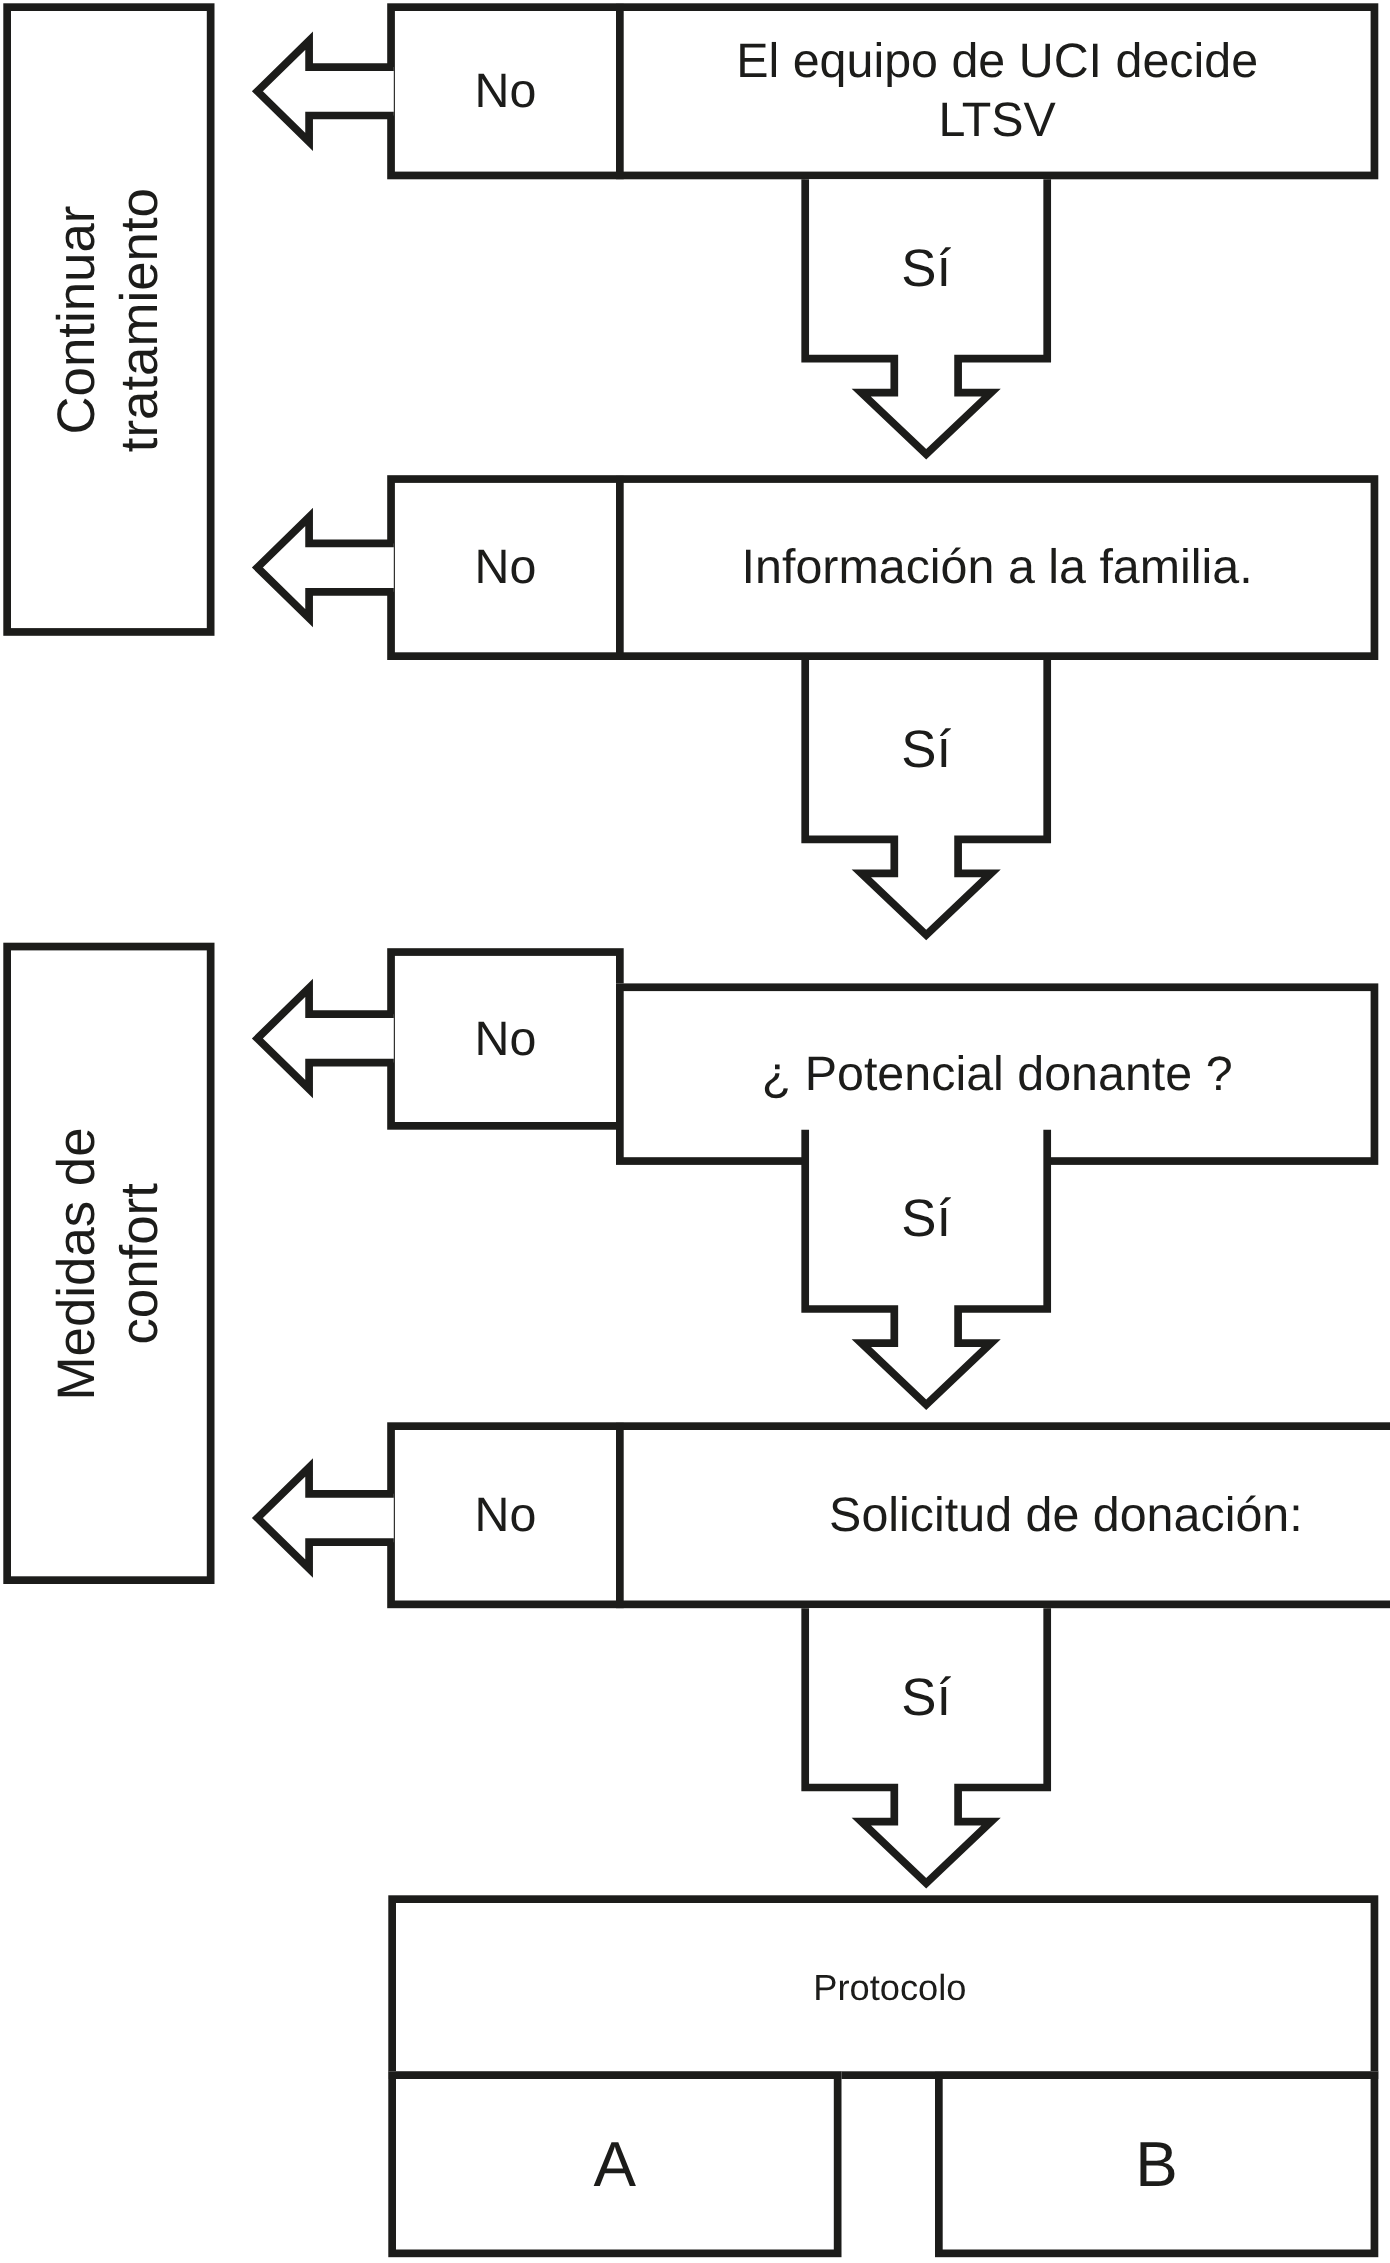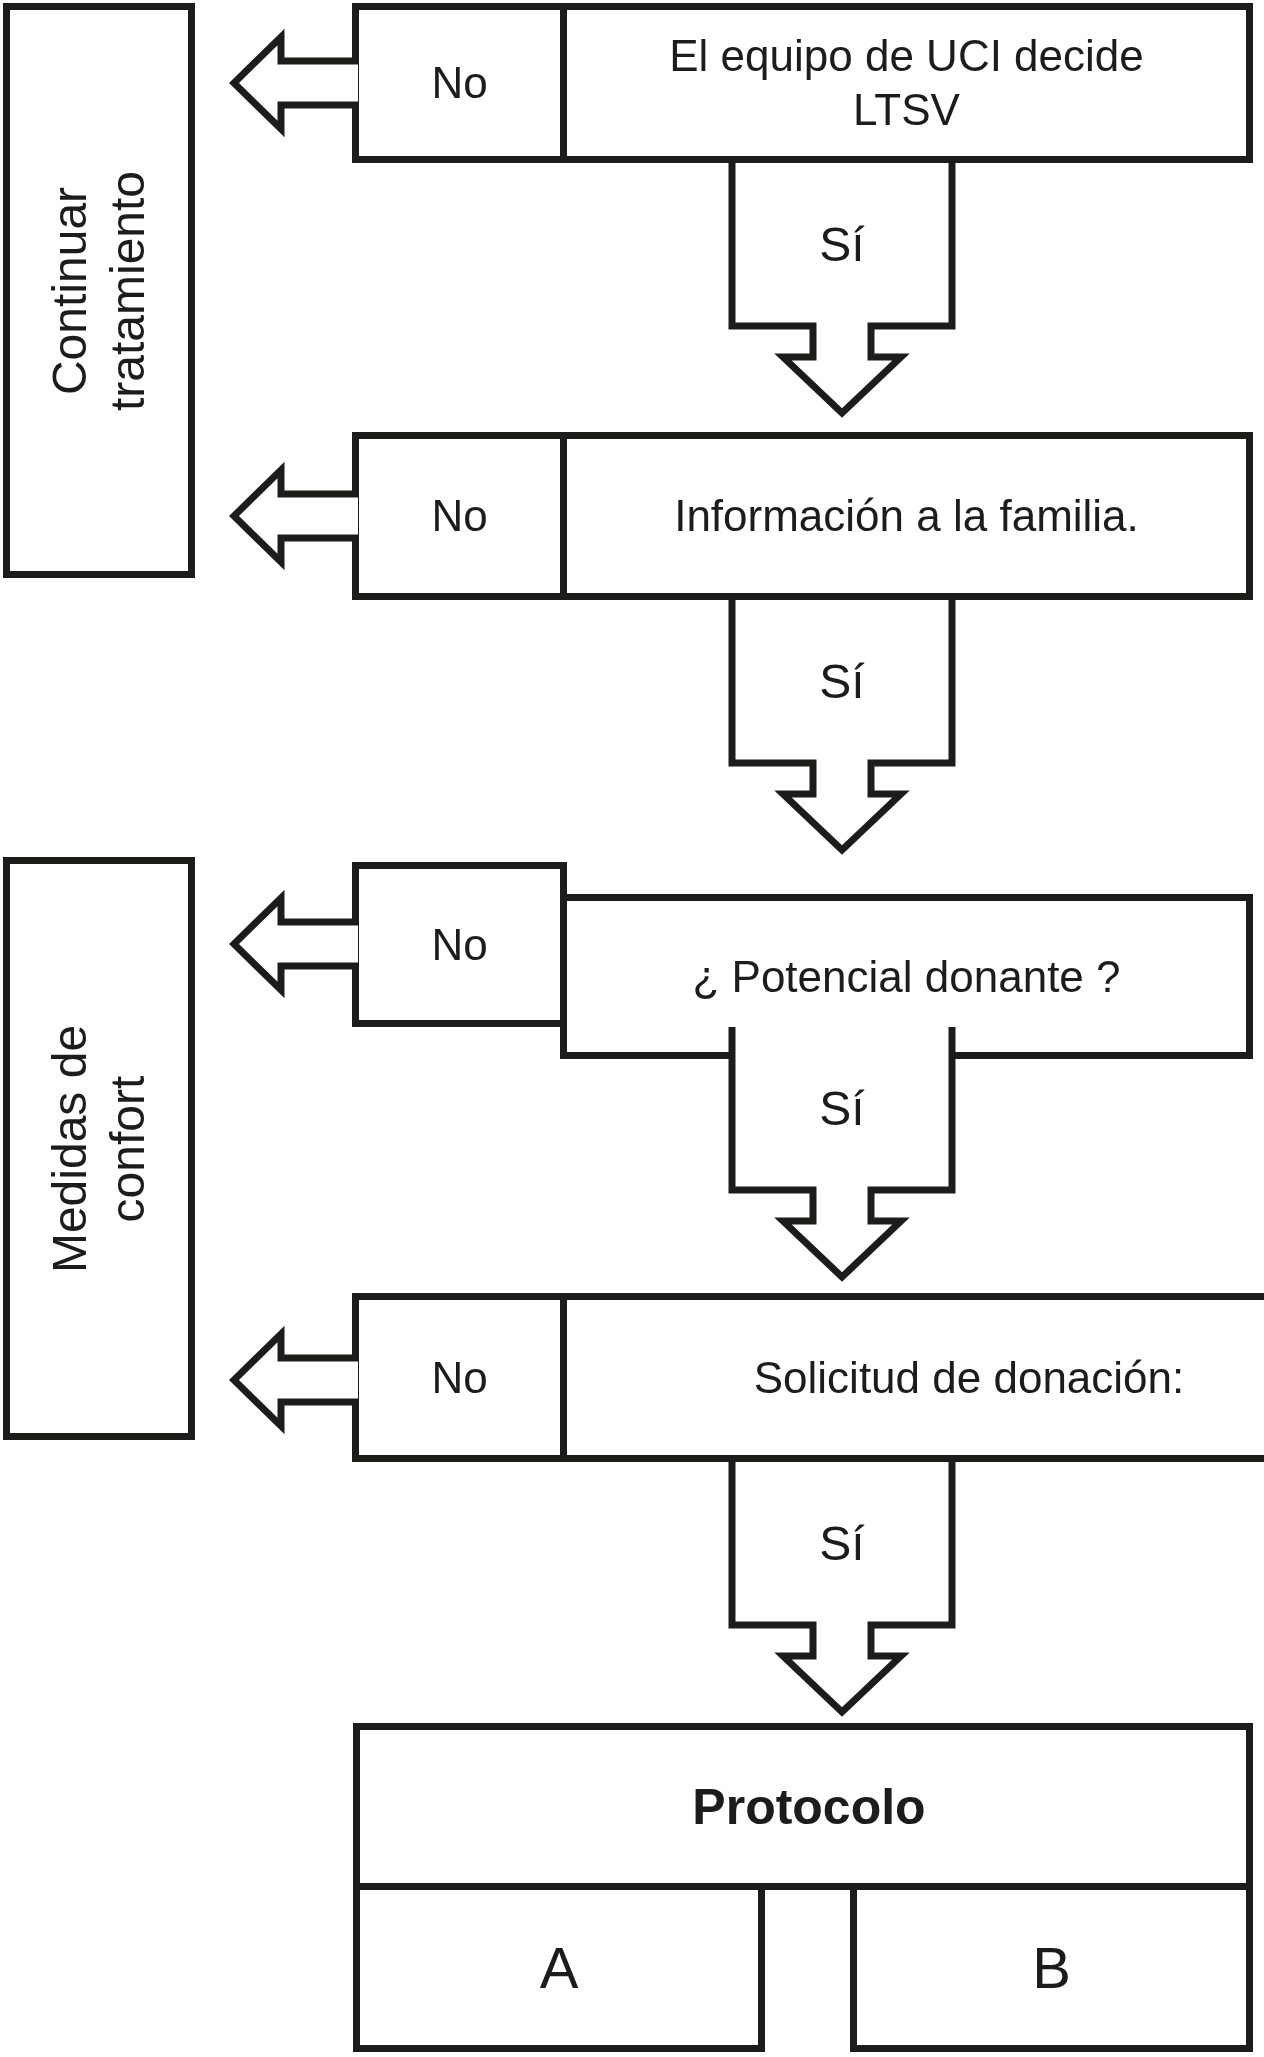--- a/index.html
+++ b/index.html
@@ -29,21 +29,21 @@
   }
   .rot-inner .label-line{font-size:48px;line-height:58px;}
   .no-label,.yes-label{
     position:absolute;
     display:flex;align-items:center;justify-content:center;
     font-size:48px;
     text-align:center;
   }
   .arrow-svg{position:absolute;overflow:visible;}
   .arrow-svg path{fill:#ffffff;stroke:#1c1c1a;stroke-width:7;stroke-linejoin:miter;}
-  .protocol-title{font-size:50px;font-weight:bold;line-height:56px;margin-left:12px;}
+  .protocol-title{font-size:33px;font-weight:normal;line-height:56px;margin-left:12px;}
   .ab-label{font-size:58px;line-height:60px;}
 </style>
 </head>
 <body>
 
 <div class="canvas">
 
   <div class="box" style="left:3px;top:3px;width:192px;height:575px;">
     <div class="rot-inner">
       <span class="label-line">Continuar</span>

